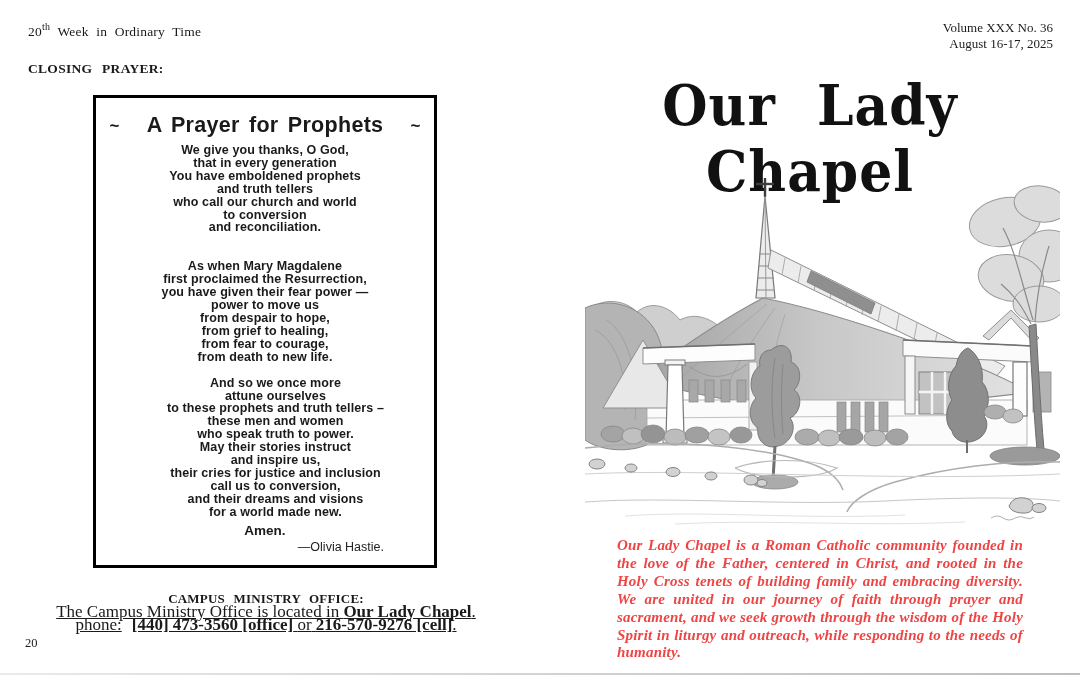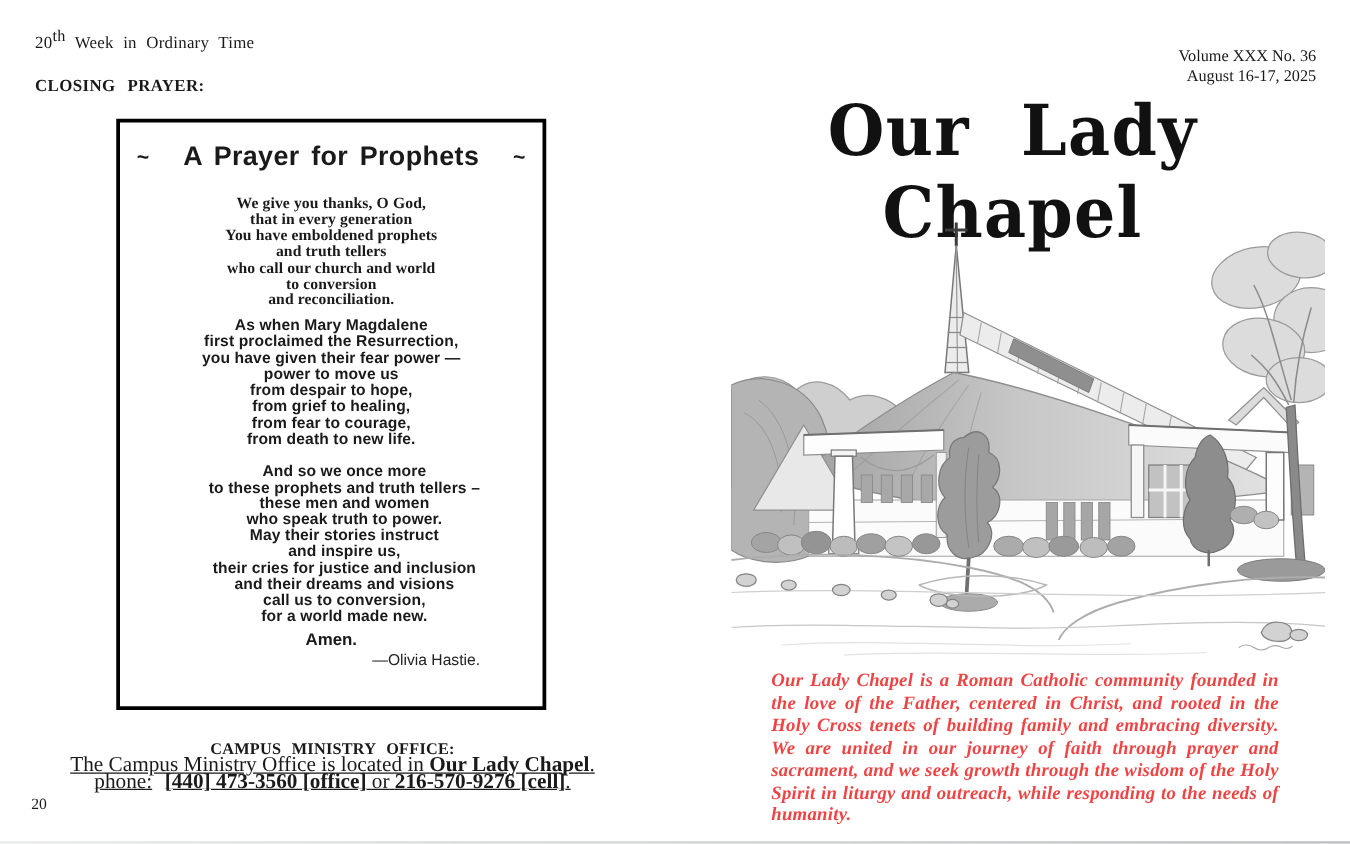--- a/index.html
+++ b/index.html
@@ -5,50 +5,50 @@
   html,body{margin:0;padding:0;}
   body{
     width:1080px;height:675px;position:relative;overflow:hidden;
     background:#ffffff;color:#1a1a1a;
     font-family:"Liberation Serif", serif;
   }
   .abs{position:absolute;}
 
   
   .hdr-left{left:28px;top:21px;font-size:13.5px;word-spacing:4px;letter-spacing:.2px;}
-  .hdr-left sup{font-size:13px;vertical-align:super;}
+  .hdr-left sup{font-size:10px;vertical-align:super;}
   .closing-label{left:28px;top:61px;font-size:13.5px;font-weight:bold;word-spacing:6px;letter-spacing:.3px;}
 
   .prayer-box{
     left:93px;top:95px;width:338px;height:467px;
     border:3.5px solid #000;background:#fff;
     font-family:"Liberation Sans", sans-serif;
     text-align:center;
   }
   .prayer-title{
     display:flex;align-items:center;justify-content:center;gap:27px;
     margin-top:15px;font-size:21.5px;font-weight:bold;letter-spacing:.3px;word-spacing:3px;
   }
   .prayer-title .tilde{font-size:17px;font-weight:bold;}
   .stanza{font-size:12.5px;line-height:12.9px;font-weight:bold;letter-spacing:.1px;}
-  .stanza-1{margin-top:18px;font-family:Liberation Serif, serif;}
-  .stanza-2{margin-top:8px;}
+  .stanza-1{margin-top:6px;}
+  .stanza-2{margin-top:26px;}
   .stanza-3{margin-top:13px;margin-left:21px;}
   .amen{margin-top:4px;font-size:13.5px;font-weight:bold;}
   .attrib{margin-top:2px;padding-right:50px;text-align:right;font-size:12.5px;font-weight:normal;color:#222;}
 
   .office-block{left:0;top:592px;width:532px;text-align:center;line-height:13.2px;}
   .office-heading{font-size:13px;font-weight:bold;word-spacing:5px;letter-spacing:.2px;}
   .office-line{font-size:17px;text-decoration:underline;}
   .office-line .b{font-weight:bold;}
   .office-phone .gap{display:inline-block;width:10px;}
   .page-num{left:25px;top:636px;font-size:12.5px;}
 
   
-  .hdr-right{right:27px;top:37px;font-size:13px;line-height:15.5px;text-align:right;}
+  .hdr-right{right:27px;top:20px;font-size:13px;line-height:15.5px;text-align:right;}
   .chapel-title{
     left:540px;top:72px;width:540px;text-align:center;
     font-family:"DejaVu Serif", serif;font-weight:bold;
     font-size:52px;letter-spacing:1px;word-spacing:22px;
     transform:scaleY(1.08);transform-origin:top center;
     color:#111;
   }
   .sketch{left:585px;top:150px;}
 
   .description{
@@ -91,28 +91,29 @@
       <div>first proclaimed the Resurrection,</div>
       <div>you have given their fear power —</div>
       <div>power to move us</div>
       <div>from despair to hope,</div>
       <div>from grief to healing,</div>
       <div>from fear to courage,</div>
       <div>from death to new life.</div>
     </div>
   <div class="stanza stanza-3">
       <div>And so we once more</div>
+      <div>attune ourselves</div>
       <div>to these prophets and truth tellers –</div>
       <div>these men and women</div>
       <div>who speak truth to power.</div>
       <div>May their stories instruct</div>
       <div>and inspire us,</div>
       <div>their cries for justice and inclusion</div>
+      <div>call us to conversion,</div>
       <div>and their dreams and visions</div>
-      <div>call us to conversion,</div>
       <div>for a world made new.</div>
     </div>
   <div class="amen">Amen.</div>
   <div class="attrib">—Olivia Hastie.</div>
 </div>
 
 <div class="abs office-block">
   <div class="office-heading">CAMPUS MINISTRY OFFICE:</div>
   <div class="office-line">
     <span>The Campus Ministry Office is located in </span><span class="b">Our Lady Chapel</span><span>.</span>

